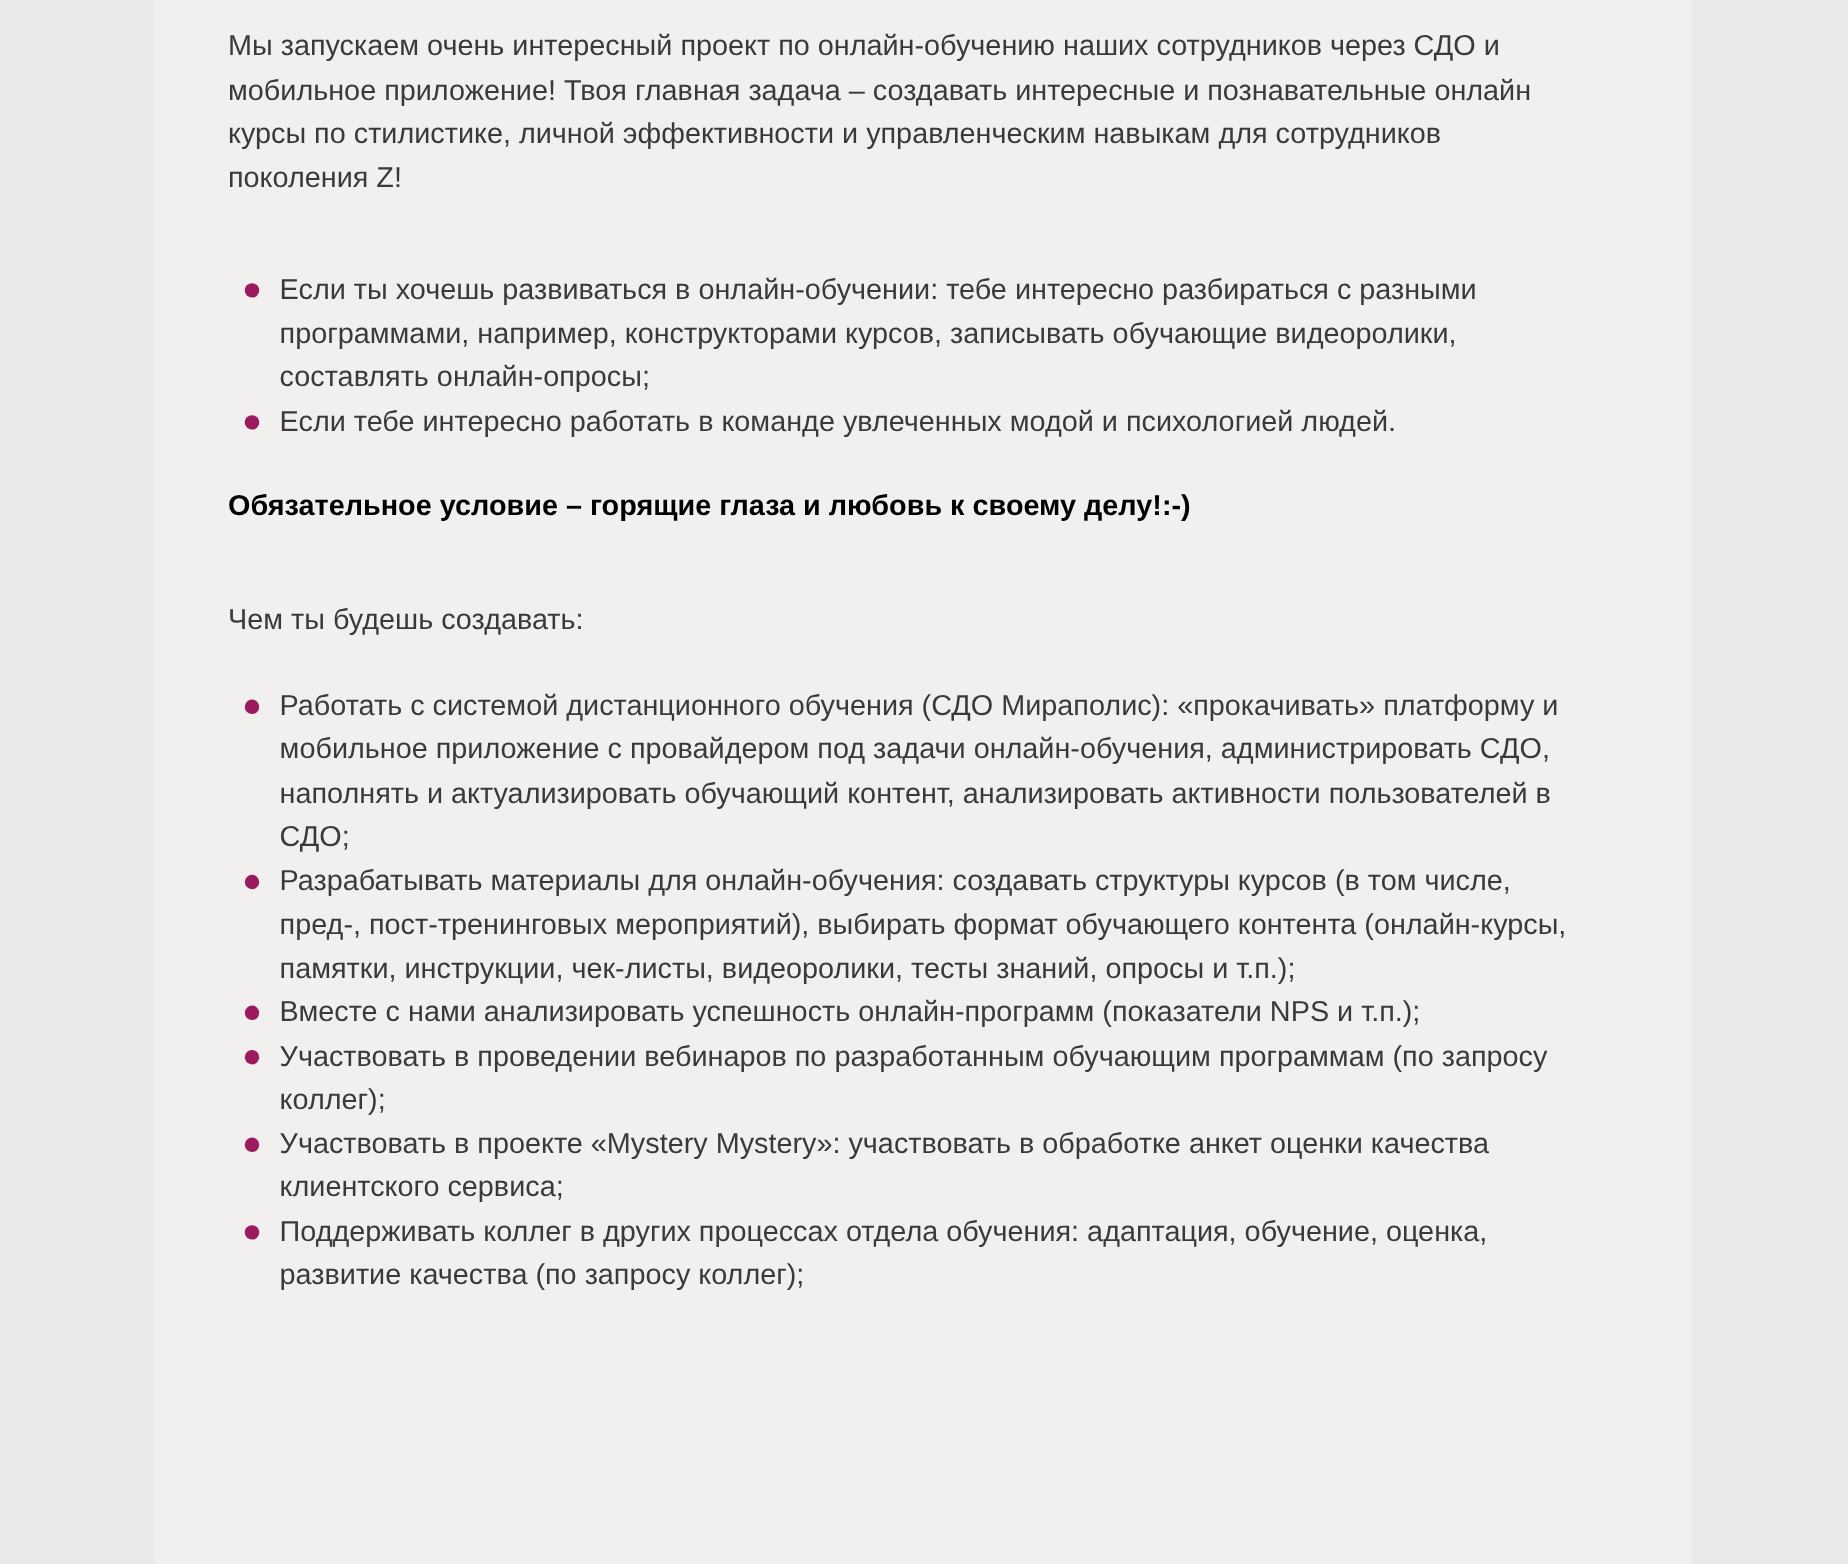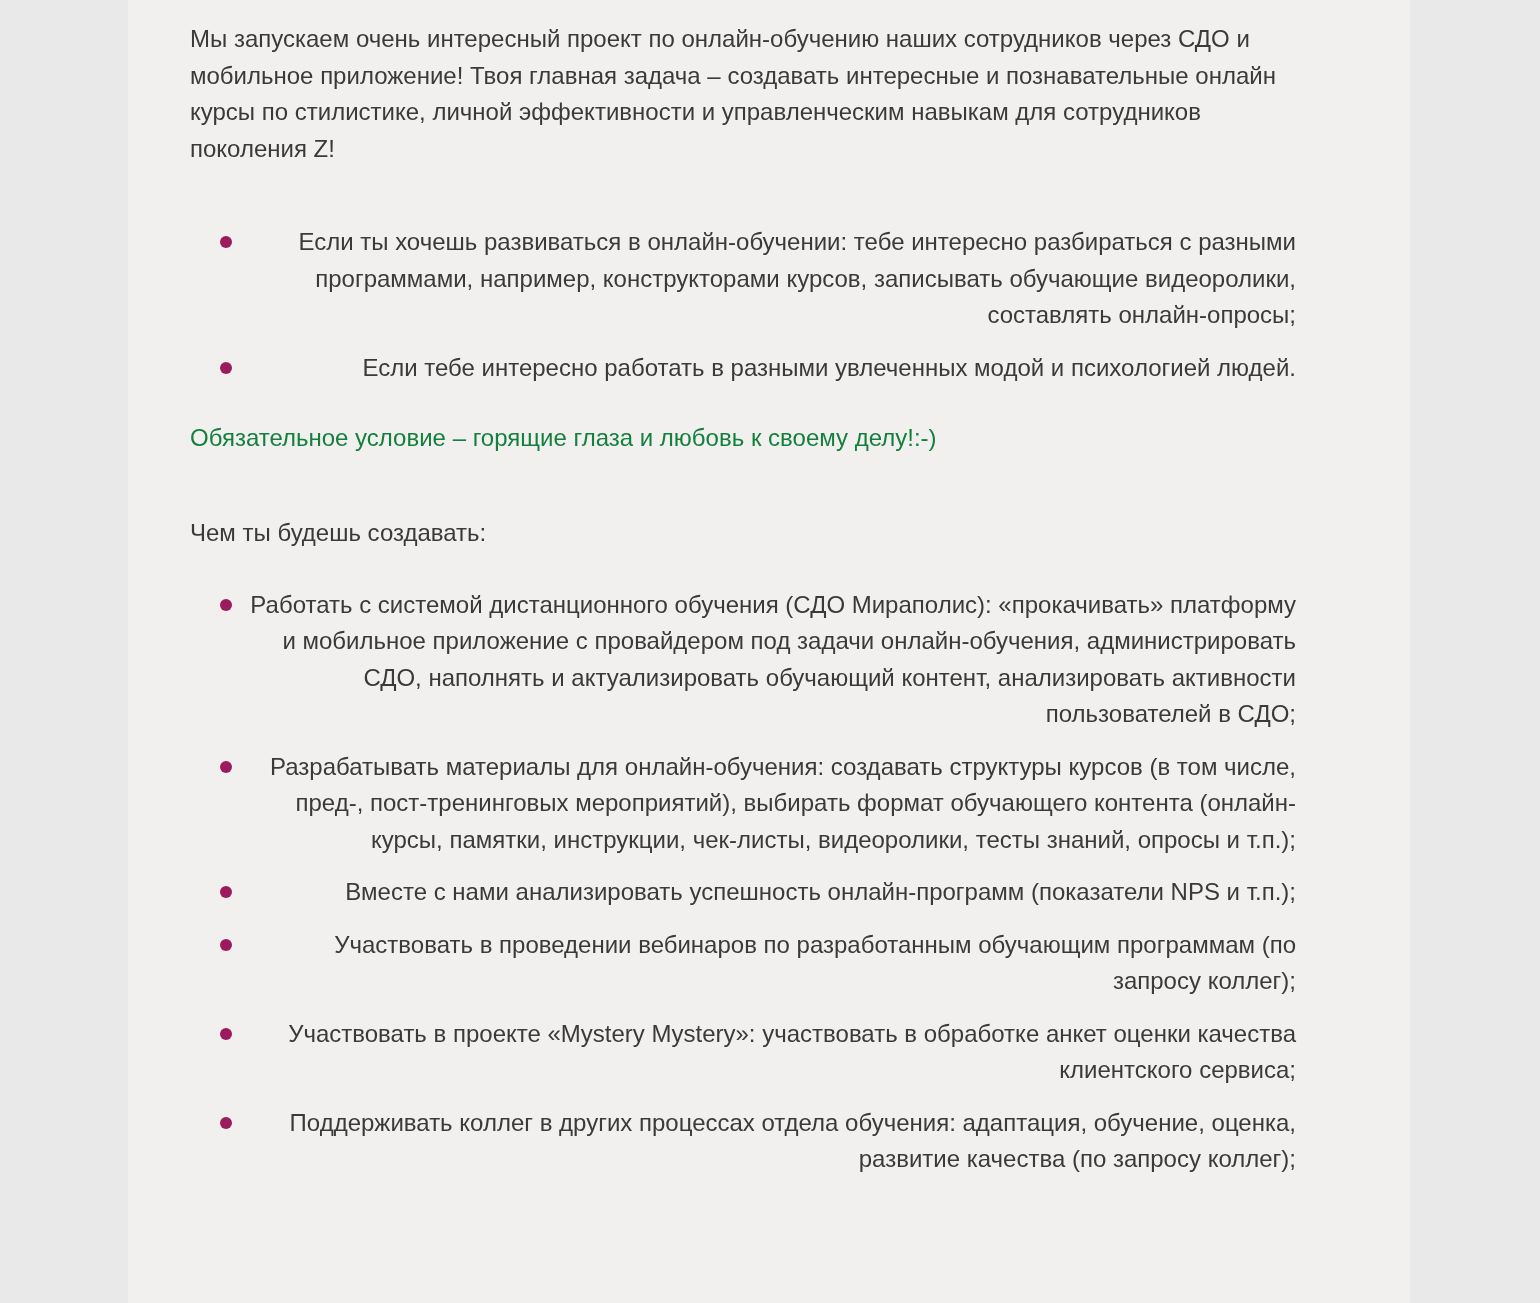--- a/index.html
+++ b/index.html
@@ -52,35 +52,34 @@
     list-style: none;
     margin: 0;
     padding: 0;
   }
   ul.resume-list {
     margin-bottom: 33.5px;
   }
   ul.bullet-list li {
     position: relative;
     padding-left: 43px;
-    margin: 16px;
-    text-align: right;
+    margin: 0;
   }
   .dot {
     position: absolute;
     left: 14px;
     top: 12px;
     width: 12px;
     height: 12px;
     border-radius: 50%;
     background: #9c1b5e;
   }
   .condition {
-    font-weight: normal;
-    color: #15803d;
+    font-weight: bold;
+    color: #000000;
     margin-bottom: 58.5px !important;
   }
   .tasks-heading {
     margin-bottom: 35.5px !important;
   }
 </style>
 </head>
 <body>
 
 <div class="page">
@@ -90,21 +89,21 @@
       <p class="intro">Мы запускаем очень интересный проект по онлайн-обучению наших сотрудников через СДО и мобильное приложение! Твоя главная задача – создавать интересные и познавательные онлайн курсы по стилистике, личной эффективности и управленческим навыкам для сотрудников поколения Z!</p>
 
 
       <ul class="bullet-list resume-list">
         <li>
           <span class="dot"></span>
           <span>Если ты хочешь развиваться в онлайн-обучении: тебе интересно разбираться с разными программами, например, конструкторами курсов, записывать обучающие видеоролики, составлять онлайн-опросы;</span>
         </li>
         <li>
           <span class="dot"></span>
-          <span>Если тебе интересно работать в разными увлеченных модой и психологией людей.</span>
+          <span>Если тебе интересно работать в команде увлеченных модой и психологией людей.</span>
         </li>
       </ul>
 
       <p class="condition">Обязательное условие – горящие глаза и любовь к своему делу!:-)</p>
 
       <p class="tasks-heading">Чем ты будешь создавать:</p>
 
       <ul class="bullet-list tasks-list">
         <li>
           <span class="dot"></span>

